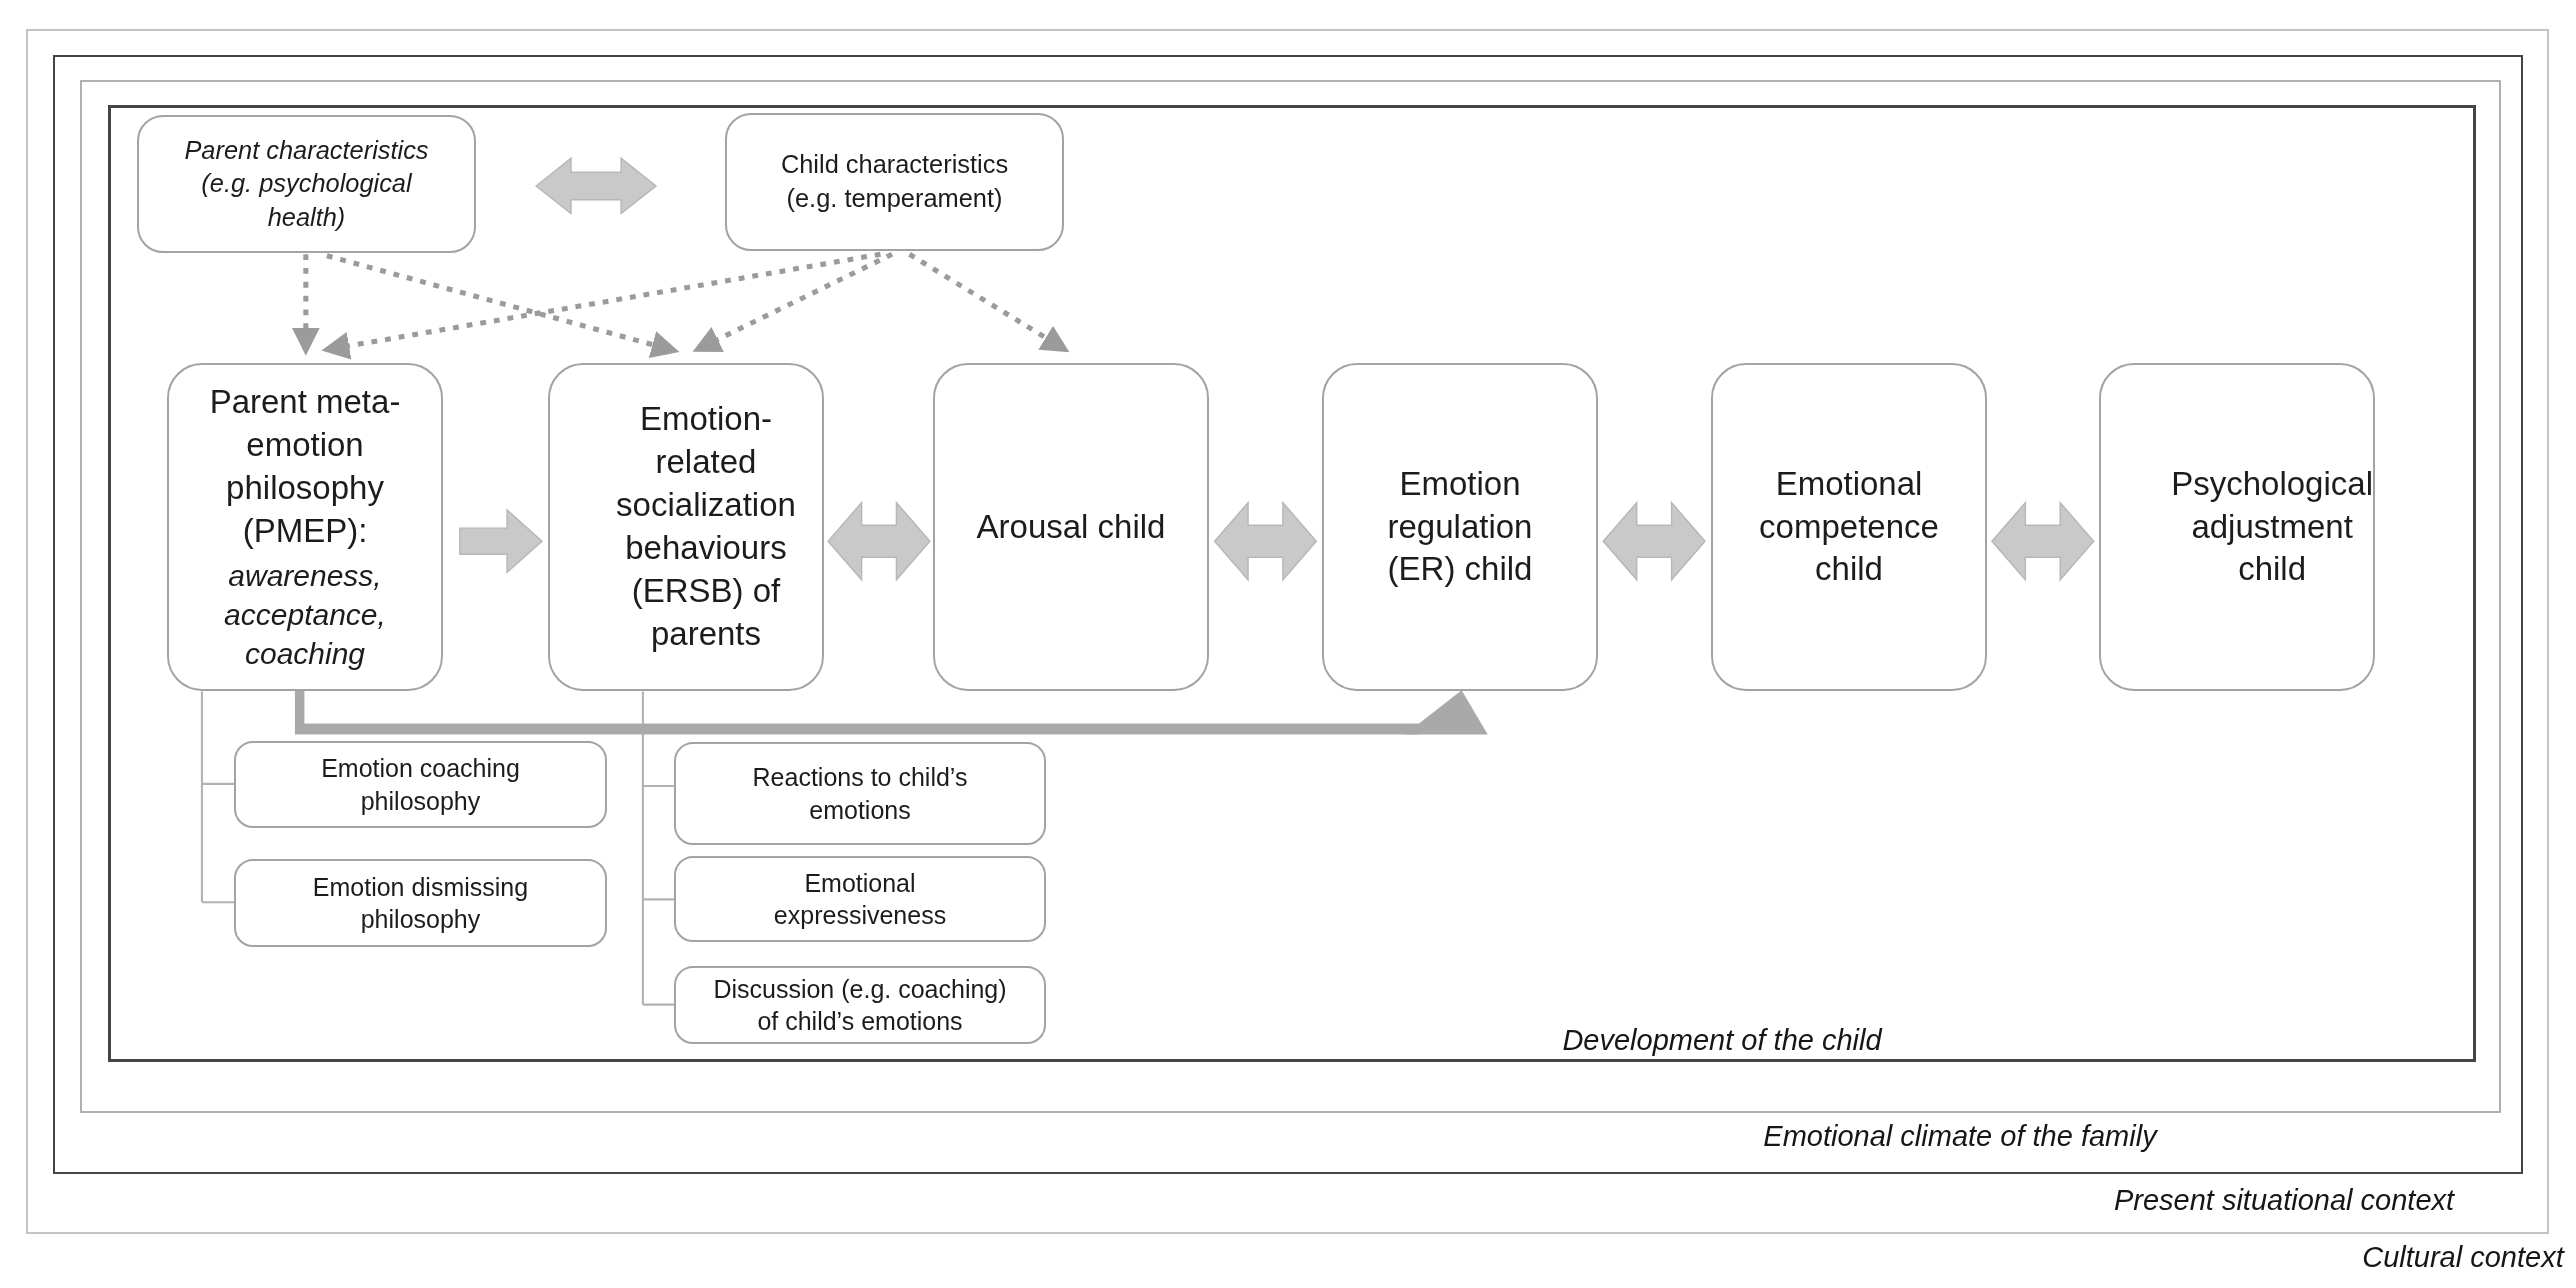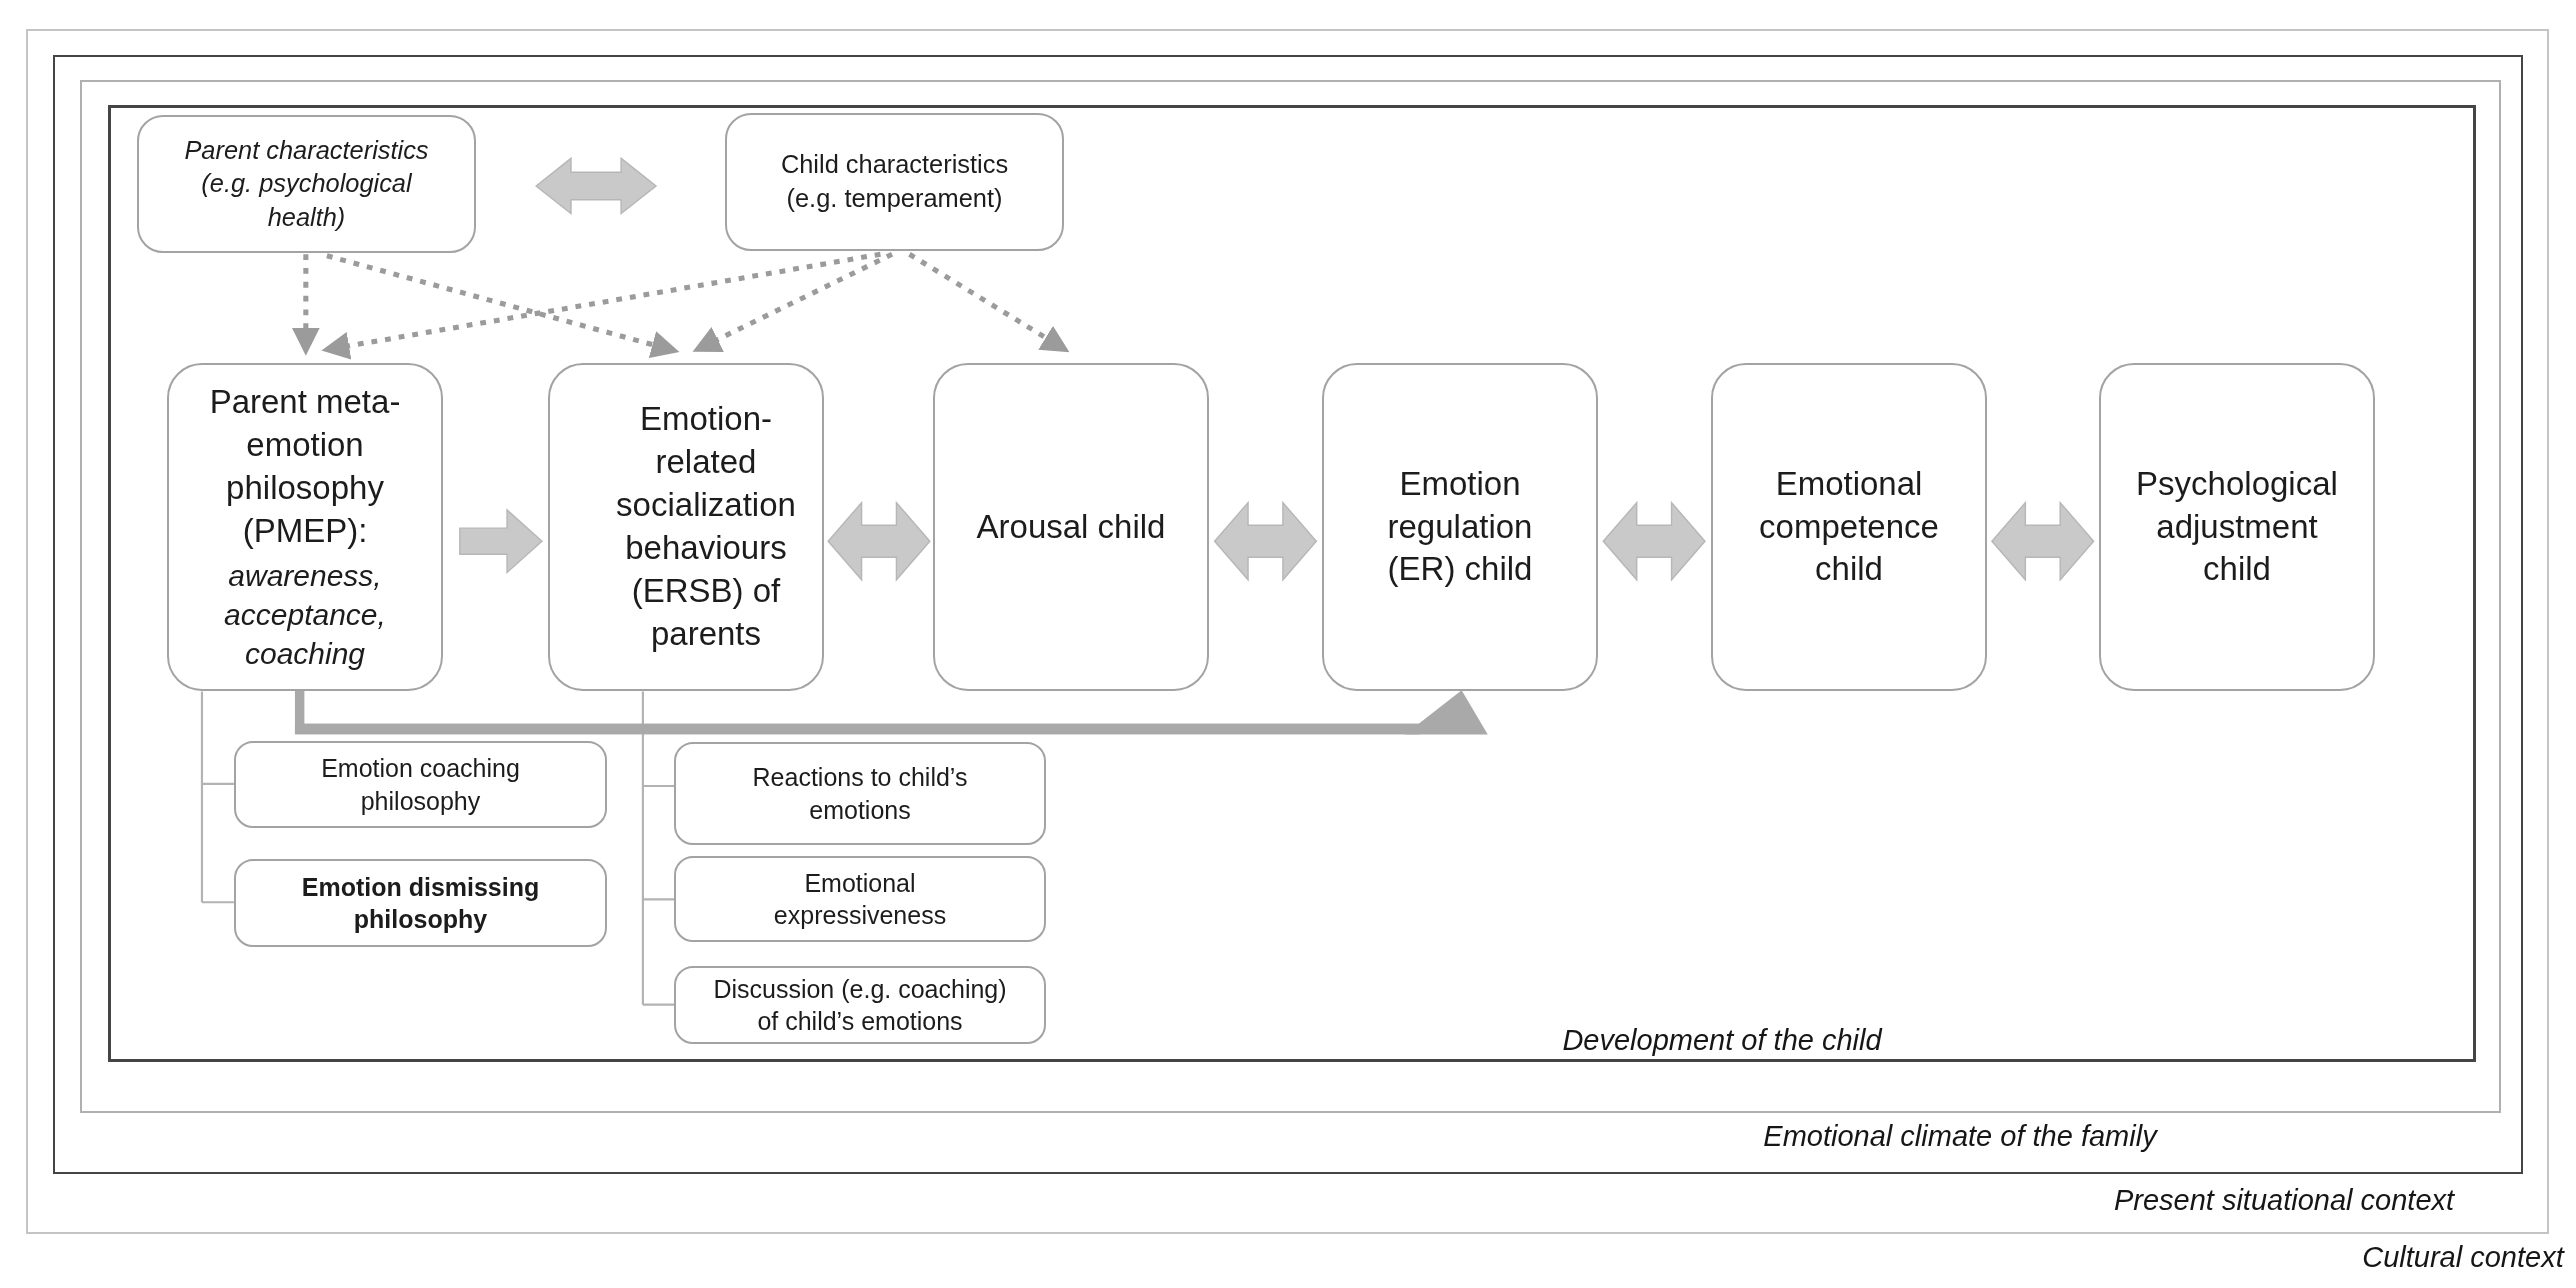--- a/index.html
+++ b/index.html
@@ -114,31 +114,31 @@
   <div class="node main-box" style="left:1322px;top:363px;width:276px;height:328px;">
     <span class="txt">Emotion
 regulation
 (ER) child</span>
   </div>
   <div class="node main-box" style="left:1711px;top:363px;width:276px;height:328px;">
     <span class="txt">Emotional
 competence
 child</span>
   </div>
-  <div class="node main-box" style="left:2099px;top:363px;width:276px;height:328px;">
+  <div class="node main-box" style="left:2099px;top:363px;width:276px;height:328px;align-items:flex-end;">
     <span class="txt">Psychological
 adjustment
 child</span>
   </div>
 
   <div class="node sub-box" style="left:234px;top:741px;width:373px;height:87px;">
     <span class="txt">Emotion coaching
 philosophy</span>
   </div>
-  <div class="node sub-box" style="left:234px;top:859px;width:373px;height:88px;font-weight:bold;">
+  <div class="node sub-box" style="left:234px;top:859px;width:373px;height:88px;">
     <span class="txt">Emotion dismissing
 philosophy</span>
   </div>
 
   <div class="node sub-box" style="left:674px;top:742px;width:372px;height:103px;">
     <span class="txt">Reactions to child’s
 emotions</span>
   </div>
   <div class="node sub-box" style="left:674px;top:856px;width:372px;height:86px;">
     <span class="txt">Emotional

